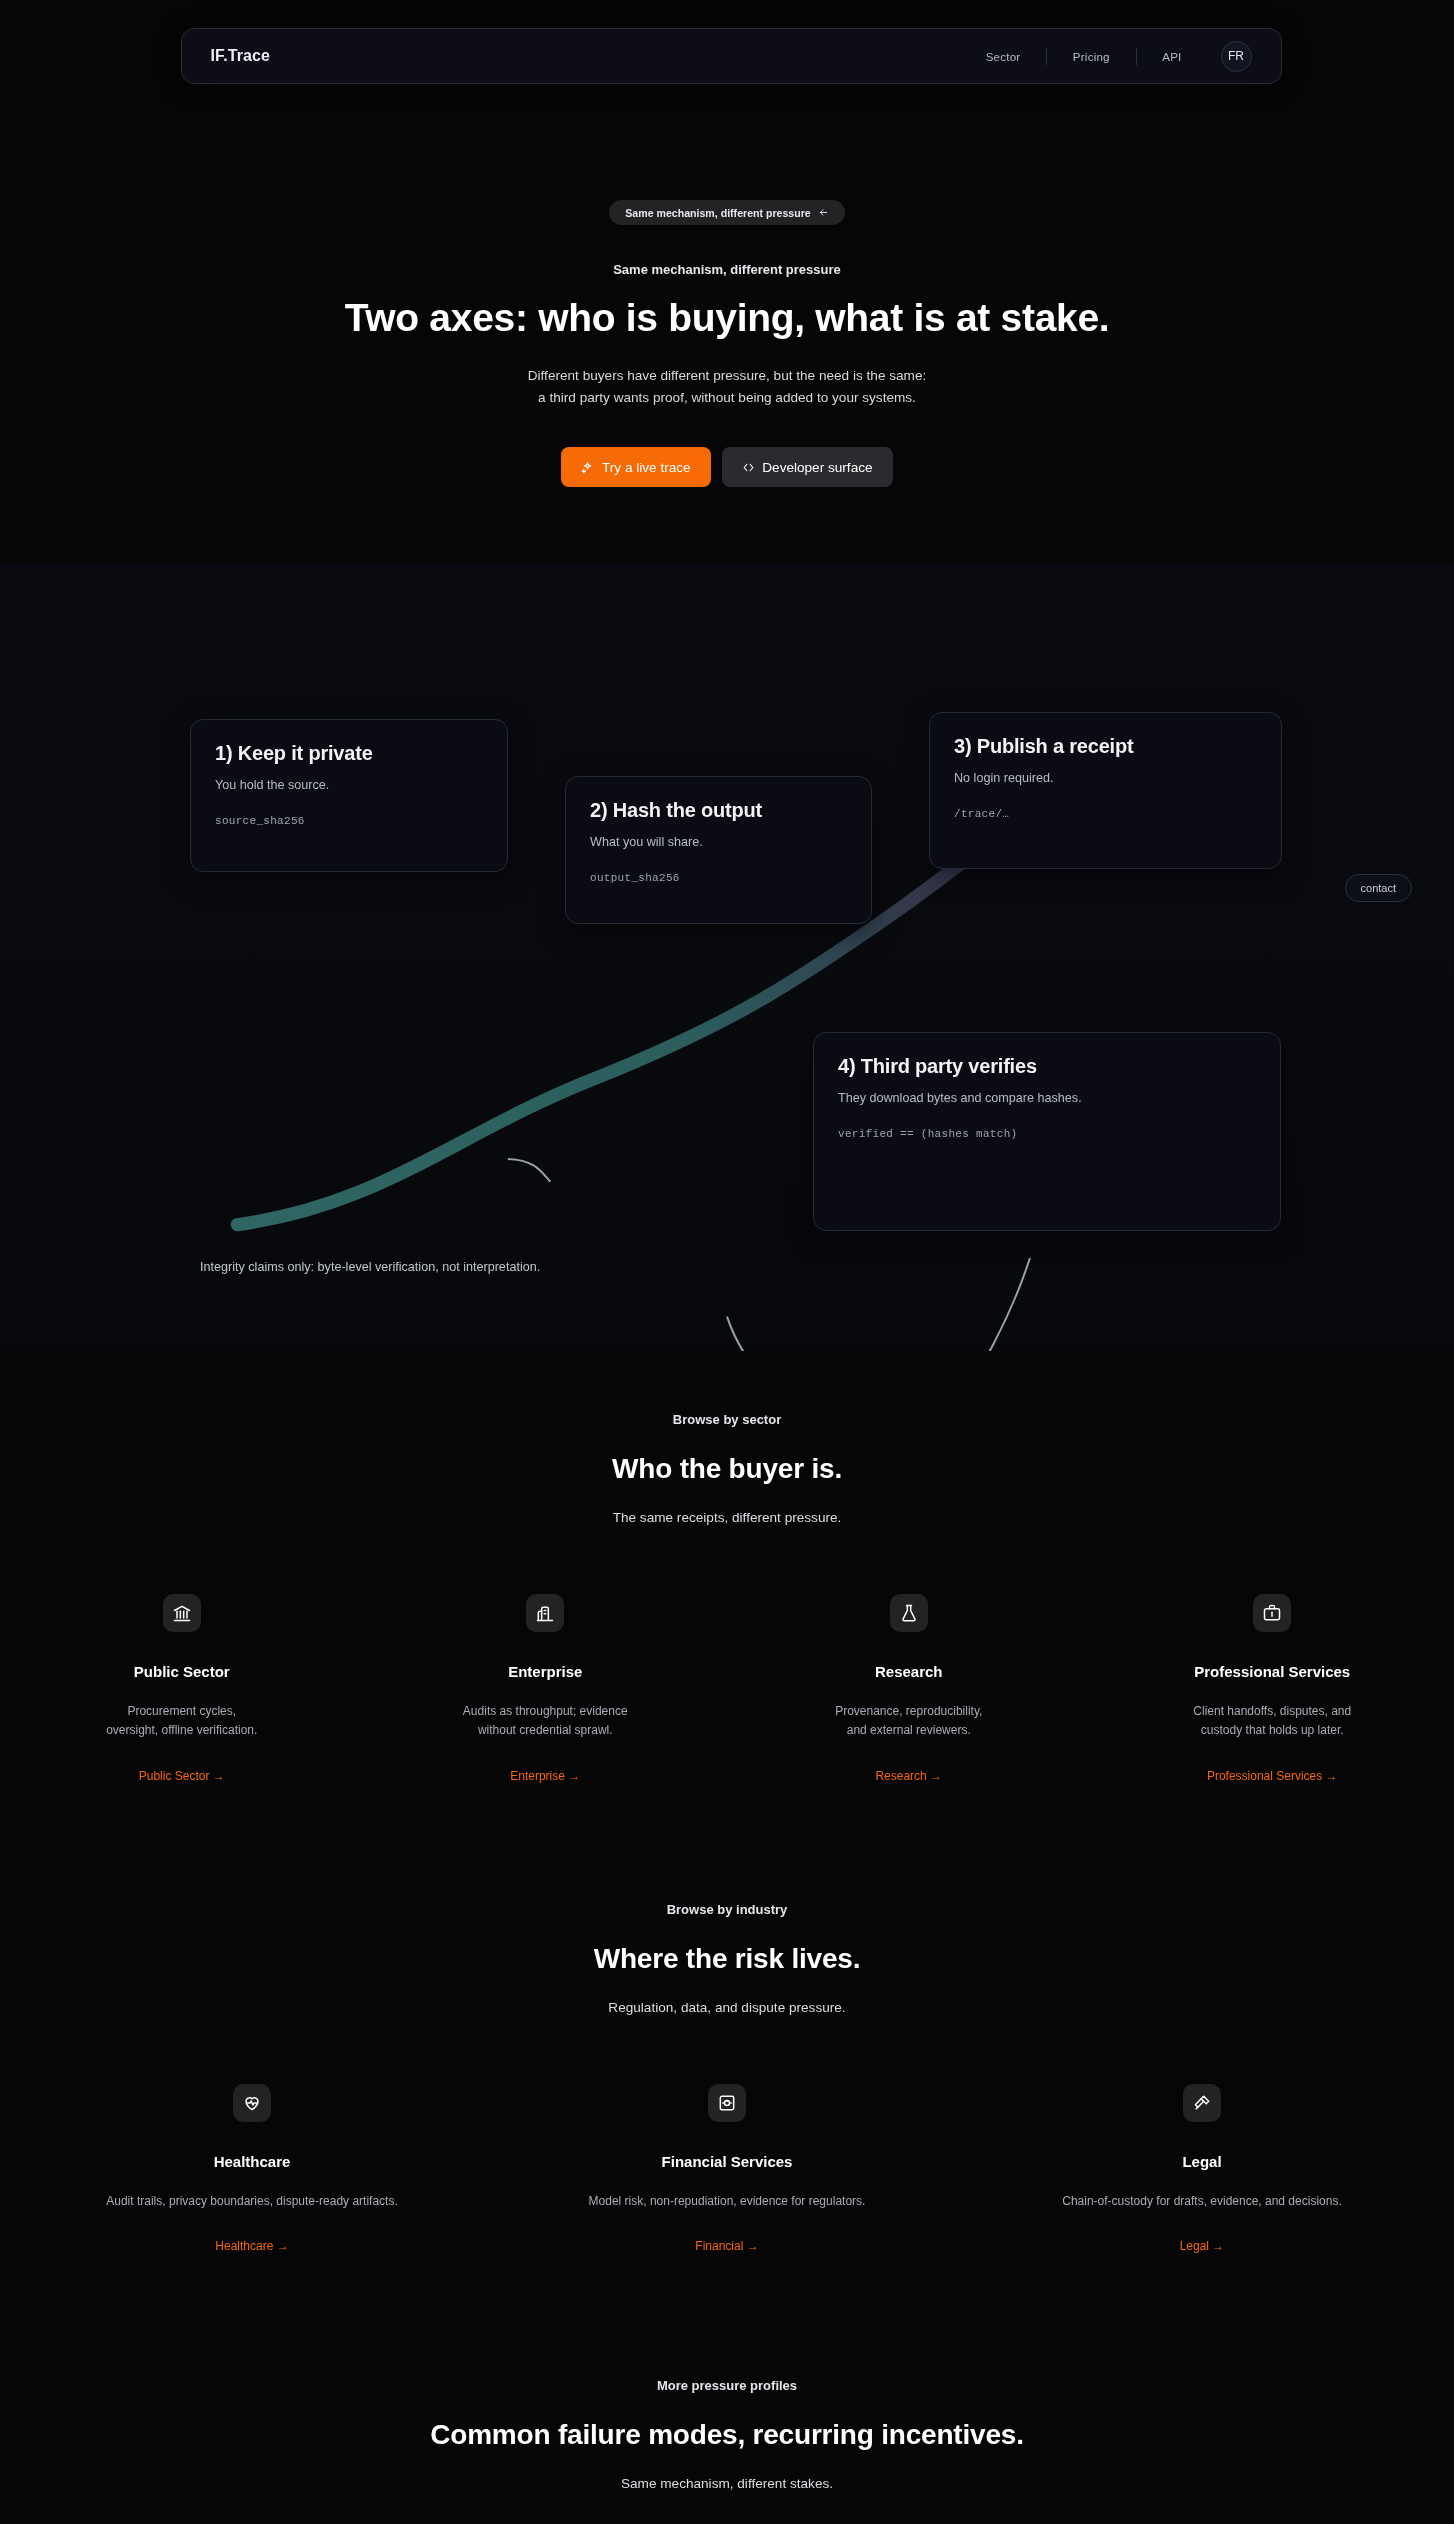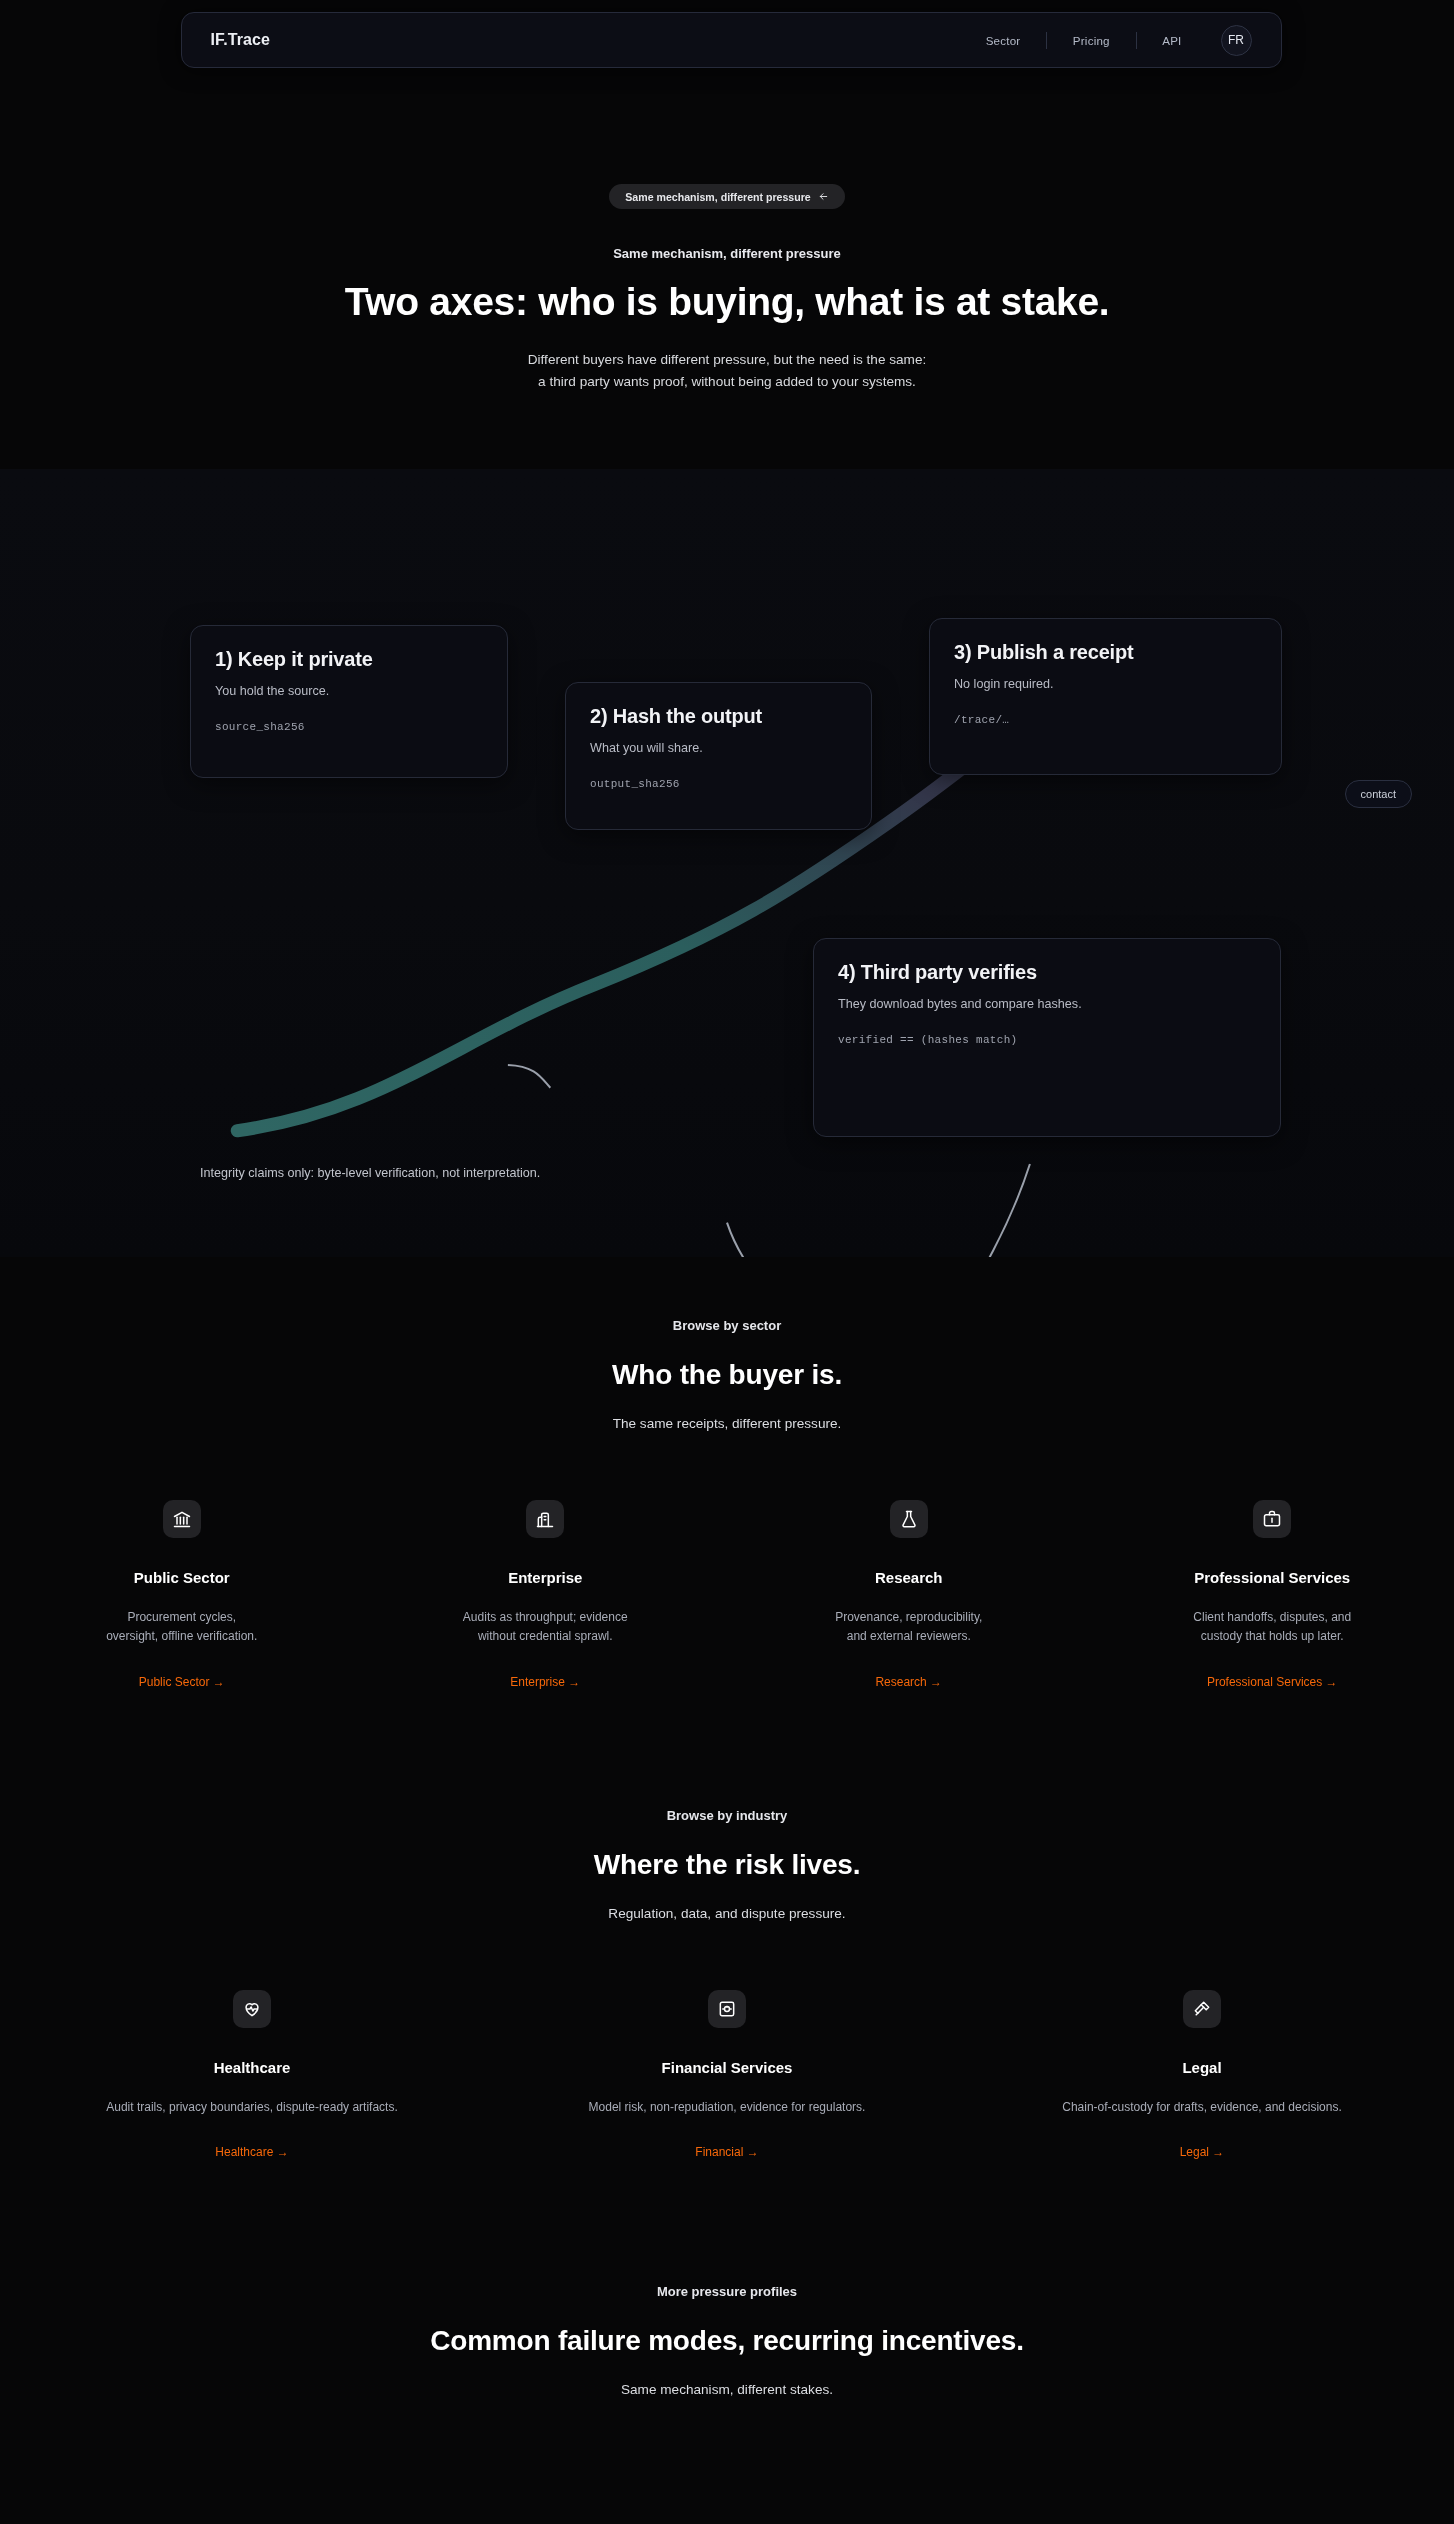--- a/index.html
+++ b/index.html
@@ -5,21 +5,21 @@
   * { box-sizing: border-box; margin: 0; padding: 0; }
   html, body {
     width: 1454px;
     background: #060607;
     font-family: "Liberation Sans", sans-serif;
     -webkit-font-smoothing: antialiased;
   }
   body { width: 1454px; min-height: 2836px; position: relative; overflow-x: hidden; }
 
   
-  .nav-wrap { width: 1454px; padding: 12px 0 0 8px; display: flex; justify-content: center; }
+  .nav-wrap { width: 1454px; padding: 12px 0 0 8px; display: flex; justify-content: center; margin-top: 16px; }
   .navbar {
     width: 1101px; height: 56px;
     background: #0c0d15;
     border: 0.5px solid #262a3a;
     border-radius: 13px;
     display: flex; align-items: center;
     padding: 0 29px;
     box-shadow: 0 2px 20px rgba(0,0,0,.6);
   }
   .brand { font-size: 16px; font-weight: 600; color: #eceef3; letter-spacing: 0.1px; }
@@ -152,20 +152,36 @@
     <svg width="11" height="11" viewBox="0 0 24 24" fill="none" stroke="#e7e8ec" stroke-width="2" stroke-linecap="round" stroke-linejoin="round">
       <line x1="19" y1="12" x2="5" y2="12"></line>
         <polyline points="11 18 5 12 11 6"></polyline>
     </svg>
   </div>
   <div class="hero-eyebrow">Same mechanism, different pressure</div>
   <h1 class="hero-title">Two axes: who is buying, what is at stake.</h1>
   <div class="hero-sub">
     <div>Different buyers have different pressure, but the need is the same:</div>
     <div>a third party wants proof, without being added to your systems.</div>
+  </div>
+  <div class="hero-cta">
+    <button class="btn btn-primary">
+      <svg width="13" height="13" viewBox="0 0 24 24" fill="none" stroke="#fff" stroke-width="2" stroke-linecap="round" stroke-linejoin="round">
+        <path d="M12 3l1.6 4.4L18 9l-4.4 1.6L12 15l-1.6-4.4L6 9l4.4-1.6L12 3z"></path>
+        <path d="M5 16l.8 2.2L8 19l-2.2.8L5 22l-.8-2.2L2 19l2.2-.8L5 16z"></path>
+      </svg>
+      <span>Try a live trace</span>
+    </button>
+    <button class="btn btn-secondary">
+      <svg width="13" height="13" viewBox="0 0 24 24" fill="none" stroke="#fff" stroke-width="2" stroke-linecap="round" stroke-linejoin="round">
+        <polyline points="9 6 4 12 9 18"></polyline>
+          <polyline points="15 6 20 12 15 18"></polyline>
+      </svg>
+      <span>Developer surface</span>
+    </button>
   </div>
 </div>
 
 <div class="diagram-section">
   <div class="diagram-inner" style="position:absolute; left:0; top:-535px;">
     <svg class="dsvg" viewBox="0 0 2880 1560" preserveAspectRatio="none" style="top:535px;">
       <defs>
         <linearGradient id="tealgrad" x1="0" y1="1" x2="1" y2="0">
           <stop offset="0%" stop-color="#2f6663"></stop>
           <stop offset="45%" stop-color="#2b5e5d"></stop>

